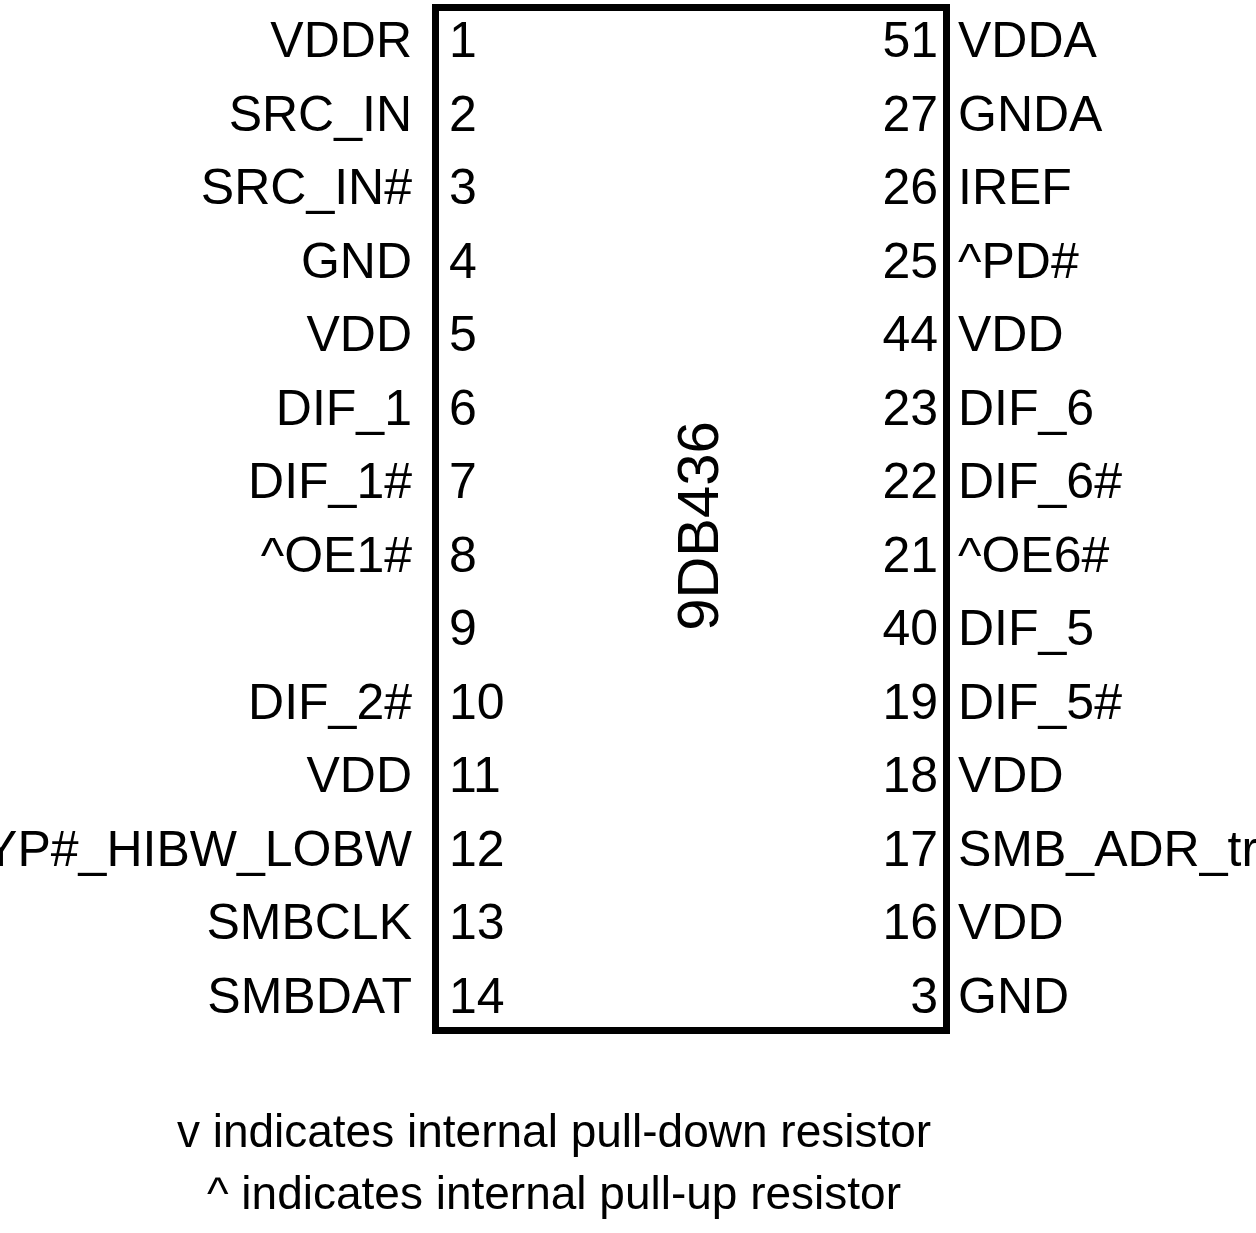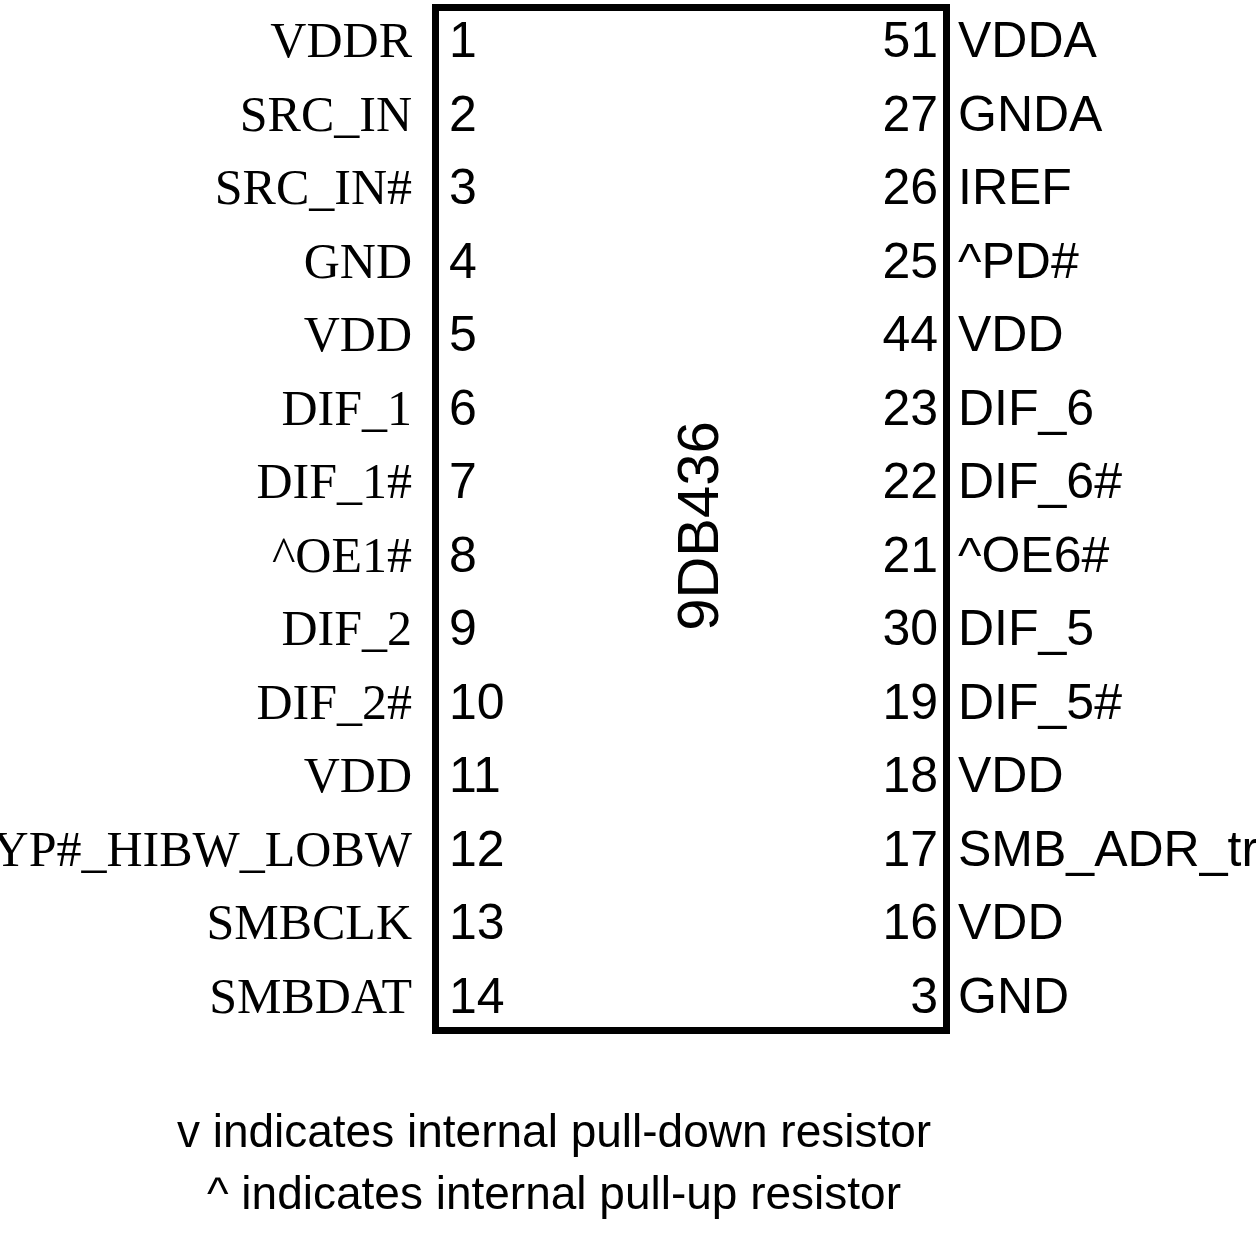--- a/index.html
+++ b/index.html
@@ -68,21 +68,20 @@
   .label-left {
     position: absolute;
     right: 838px;           
     top: 0;
     height: 73.5px;
     line-height: 73.5px;
     text-align: right;
     font-size: 50px;
     white-space: nowrap;
     padding-right: 6px;
-    font-family: Liberation Serif, serif;
   }
   .num-left {
     position: absolute;
     left: 449px;
     top: 0;
     height: 73.5px;
     line-height: 73.5px;
     font-size: 50px;
     text-align: left;
     white-space: nowrap;
@@ -185,23 +184,22 @@
     </div>
 
     <div class="pin-row">
       <div class="label-left">^OE1#</div>
       <div class="num-left">8</div>
       <div class="num-right">21</div>
       <div class="label-right">^OE6#</div>
     </div>
 
     <div class="pin-row">
-      <div class="label-left">DIF_2</div>
       <div class="num-left">9</div>
-      <div class="num-right">30</div>
+      <div class="num-right">40</div>
       <div class="label-right">DIF_5</div>
     </div>
 
     <div class="pin-row">
       <div class="label-left">DIF_2#</div>
       <div class="num-left">10</div>
       <div class="num-right">19</div>
       <div class="label-right">DIF_5#</div>
     </div>
 

